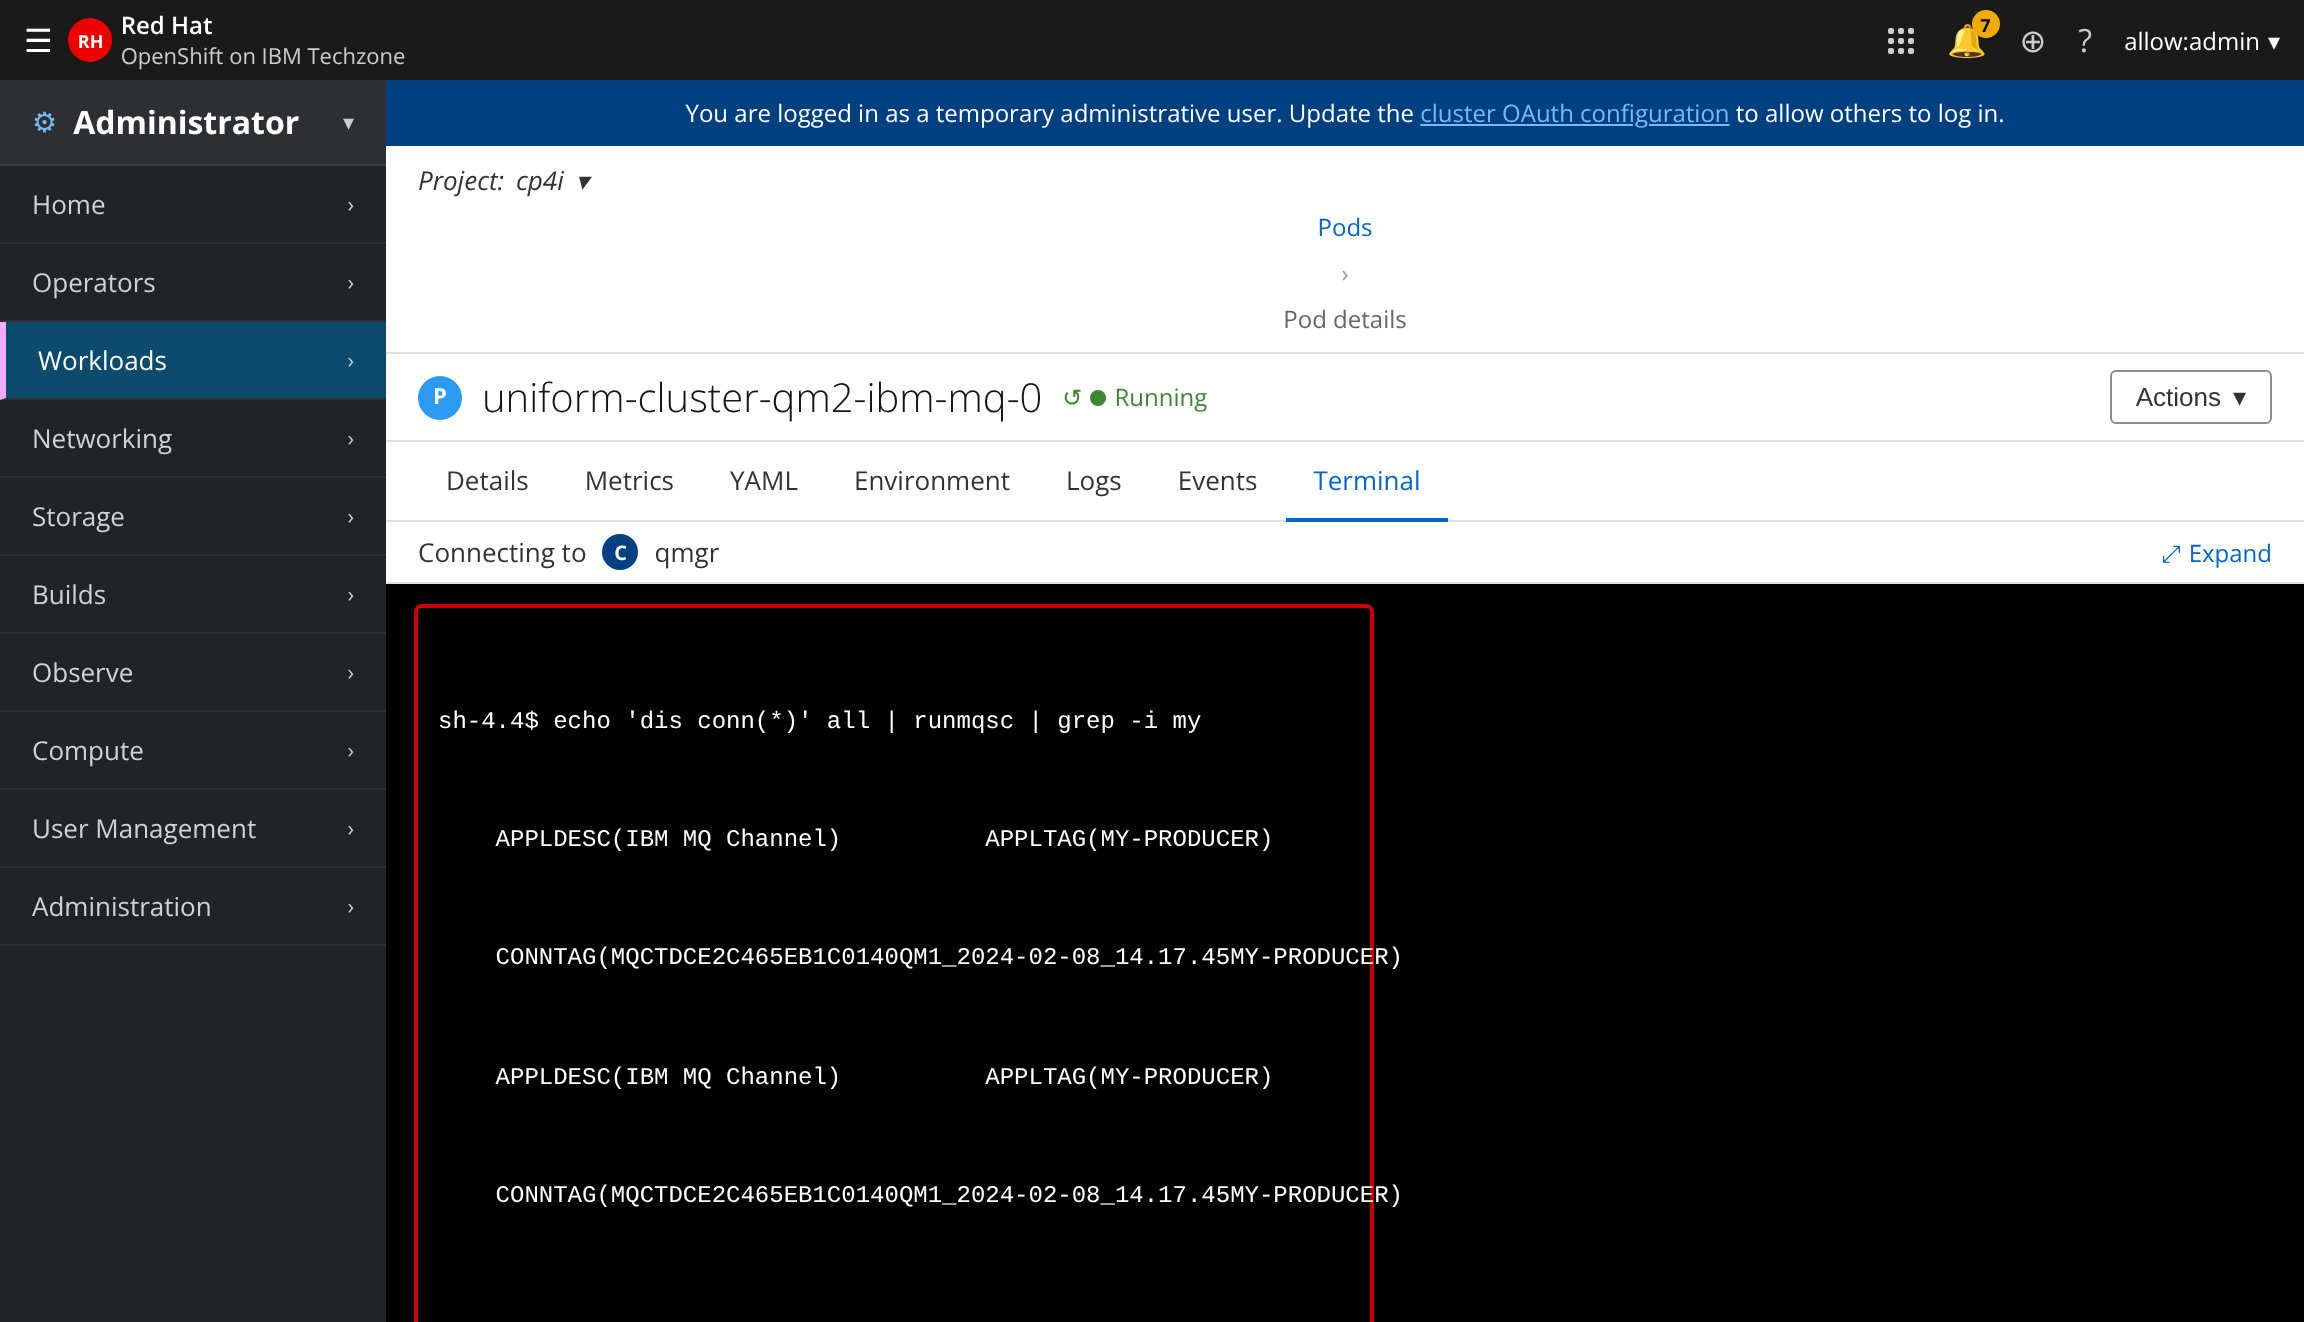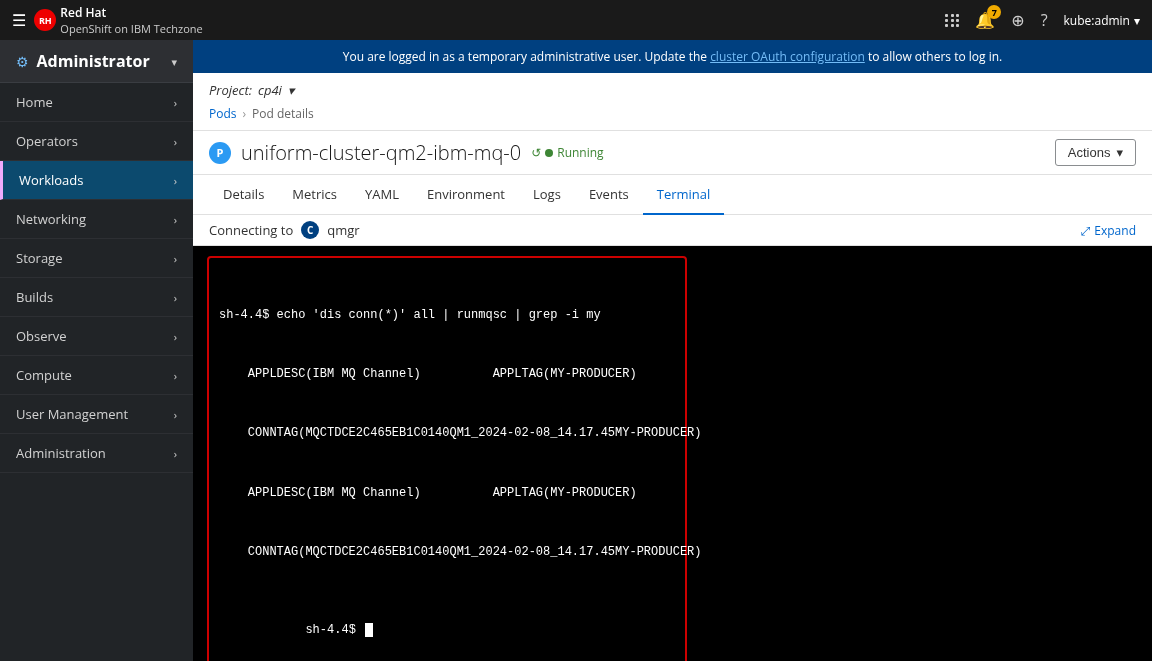--- a/index.html
+++ b/index.html
@@ -137,20 +137,21 @@
       font-style: italic;
     }
     .project-selector span { font-weight: 500; }
     .breadcrumb {
       display: flex;
       align-items: center;
       gap: 6px;
       font-size: 12px;
       color: #666;
       margin-bottom: 8px;
+      flex-direction: column;
     }
     .breadcrumb a { color: #0066cc; text-decoration: none; }
     .breadcrumb-sep { color: #999; }
 
     
     .pod-title-row {
       display: flex;
       align-items: center;
       justify-content: space-between;
       padding: 8px 16px;
@@ -298,21 +299,21 @@
         <div class="grid-dot"></div>
         <div class="grid-dot"></div>
     </div>
     <div class="bell-wrapper">
       <span class="navbar-icon">🔔</span>
       <span class="bell-badge">7</span>
     </div>
     <span class="navbar-icon">⊕</span>
     <span class="navbar-icon">?</span>
     <div class="user-menu">
-      <span>kube:admin</span>
+      <span>allow:admin</span>
       <span>▾</span>
     </div>
   </div>
 </nav>
 
 <div class="main-layout">
 
   <aside class="sidebar">
     <div class="sidebar-admin">
       <div class="sidebar-admin-left">

